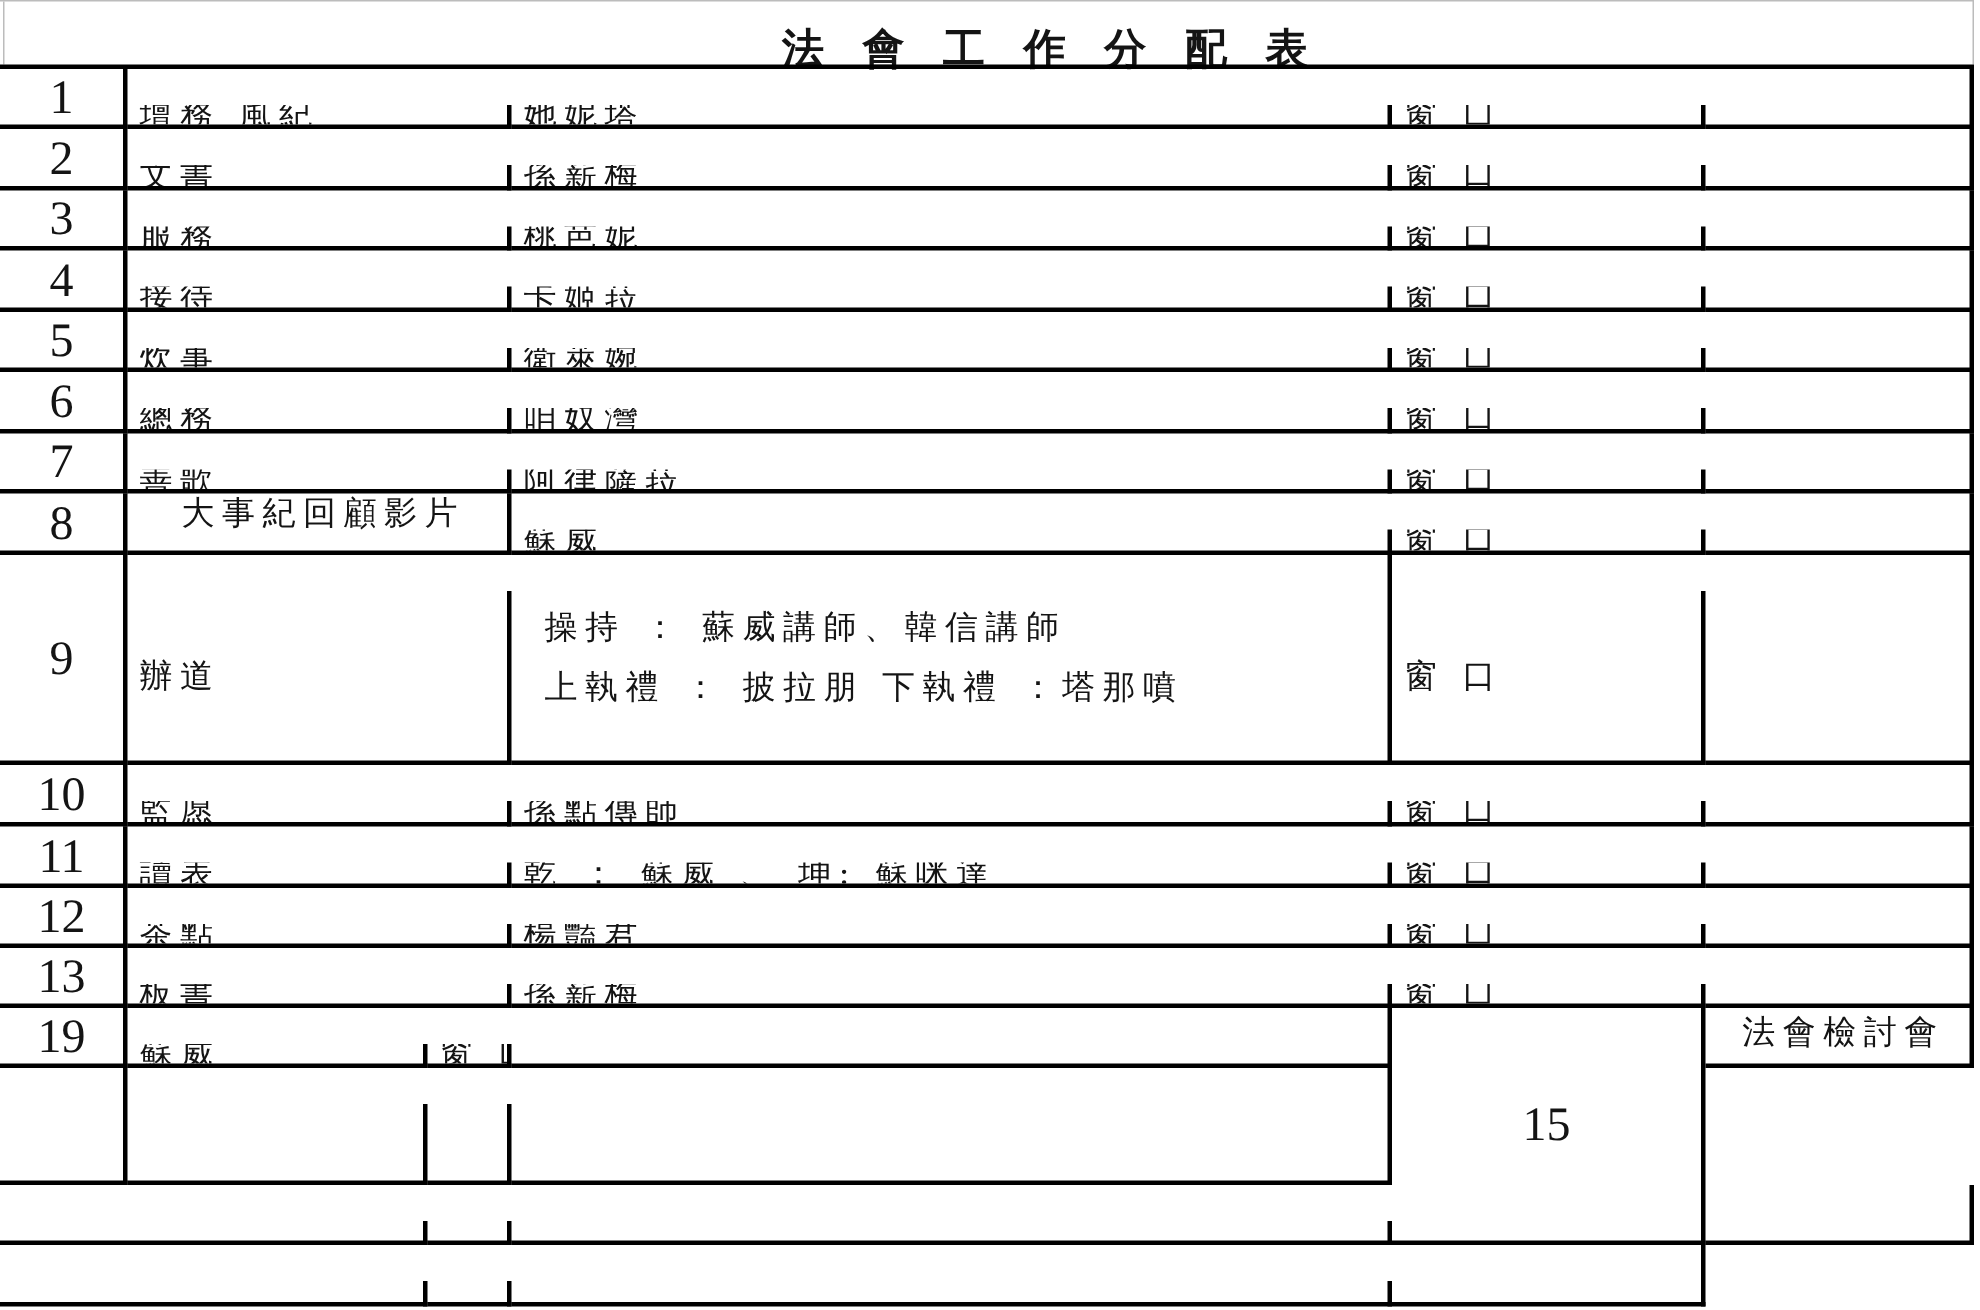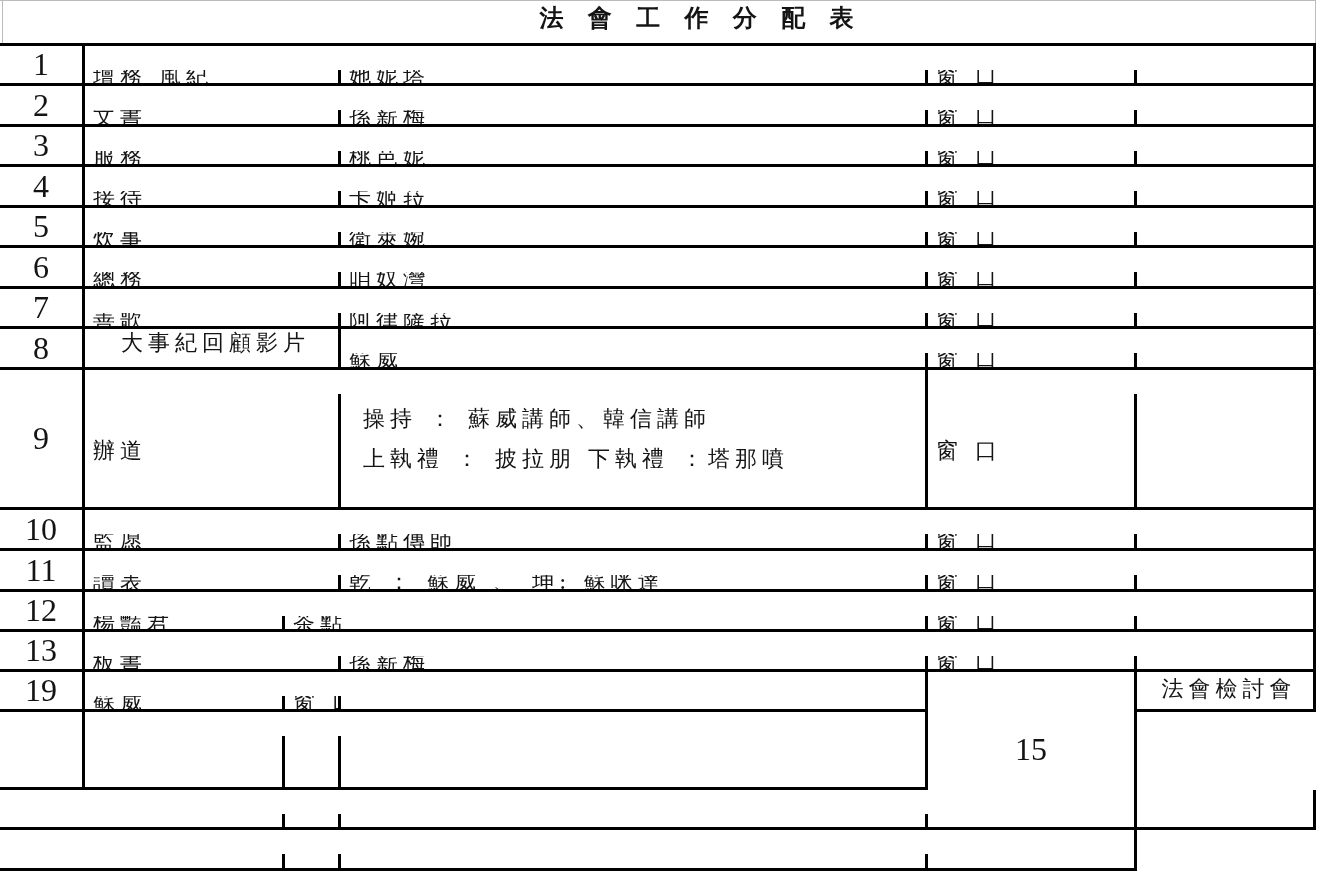--- a/index.html
+++ b/index.html
@@ -18,22 +18,22 @@
     border-right:1px solid #bcbcbc;
     box-sizing:border-box;
   }
   .title-strip::before{
     content:"";position:absolute;left:2px;top:0;bottom:0;
     width:1px;background:#bcbcbc;
   }
   .title-text{
     display:block;text-align:center;
     padding-left:86px;
-    margin-top:1px;
-    font-size:24px;font-weight:600;
+    margin-top:13px;
+    font-size:28px;font-weight:600;
     letter-spacing:8px;
     white-space:pre;
   }
   
   .sheet{
     position:absolute;left:0;top:43px;
     width:1316px;height:828px;
     box-sizing:border-box;
     border-top:3px solid #000;
     display:grid;
@@ -143,22 +143,22 @@
     <div class="cell pad">窗 口</div>
     <div class="cell last"></div>
 
     <div class="cell num">11</div>
     <div class="cell span2 pad">讀表</div>
     <div class="cell pad">乾 ： 蘇威 、 坤: 蘇咪達</div>
     <div class="cell pad">窗 口</div>
     <div class="cell last"></div>
 
     <div class="cell num">12</div>
+    <div class="cell span2 pad">茶點</div>
     <div class="cell pad">楊豔君</div>
-    <div class="cell span2 pad">茶點</div>
     <div class="cell pad">窗 口</div>
     <div class="cell last"></div>
 
     <div class="cell num">13</div>
     <div class="cell span2 pad">板書</div>
     <div class="cell pad">孫薪梅</div>
     <div class="cell pad">窗 口</div>
     <div class="cell last"></div>
 
     <div class="cell num">19</div>

